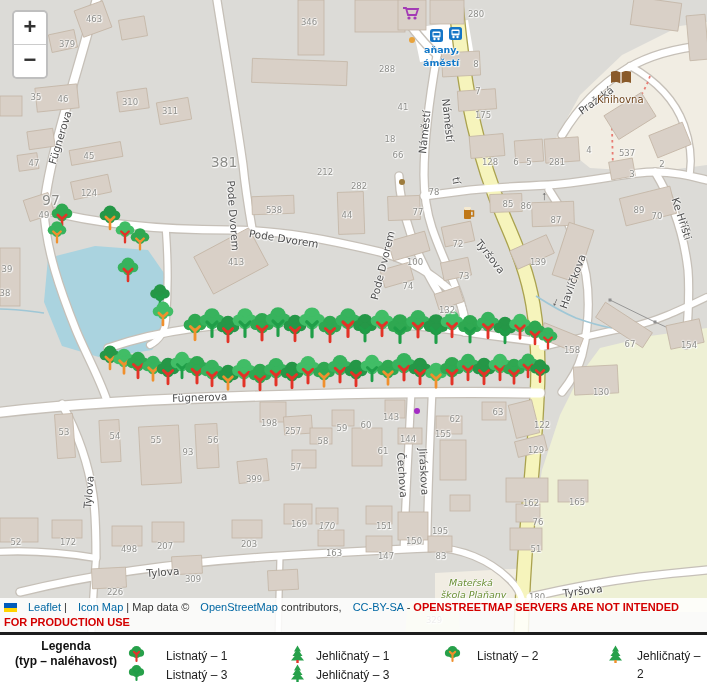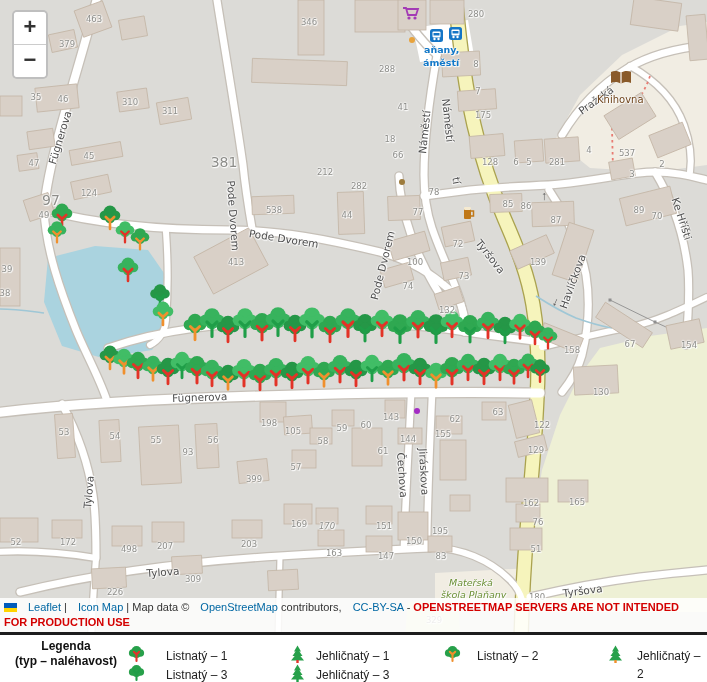--- a/index.html
+++ b/index.html
@@ -669,21 +669,21 @@
         <div class="lbl num" style="left: 408px; top: 286px; font-size: 8.5px; color: rgb(141, 141, 137);">74</div>
         <div class="lbl num" style="left: 447px; top: 310px; font-size: 8.5px; color: rgb(141, 141, 137);">132</div>
         <div class="lbl num" style="left: 572px; top: 350px; font-size: 8.5px; color: rgb(141, 141, 137);">158</div>
         <div class="lbl num" style="left: 630px; top: 344px; font-size: 8.5px; color: rgb(141, 141, 137);">67</div>
         <div class="lbl num" style="left: 689px; top: 345px; font-size: 8.5px; color: rgb(141, 141, 137);">154</div>
         <div class="lbl num" style="left: 601px; top: 392px; font-size: 8.5px; color: rgb(141, 141, 137);">130</div>
         <div class="lbl num" style="left: 542px; top: 425px; font-size: 8.5px; color: rgb(141, 141, 137);">122</div>
         <div class="lbl num" style="left: 536px; top: 450px; font-size: 8.5px; color: rgb(141, 141, 137);">129</div>
         <div class="lbl num" style="left: 391px; top: 417px; font-size: 8.5px; color: rgb(141, 141, 137);">143</div>
         <div class="lbl num" style="left: 269px; top: 423px; font-size: 8.5px; color: rgb(141, 141, 137);">198</div>
-        <div class="lbl num" style="left: 293px; top: 431px; font-size: 8.5px; color: rgb(141, 141, 137);">105</div>
+        <div class="lbl num" style="left: 293px; top: 431px; font-size: 8.5px; color: rgb(141, 141, 137);">257</div>
         <div class="lbl num" style="left: 342px; top: 428px; font-size: 8.5px; color: rgb(141, 141, 137);">59</div>
         <div class="lbl num" style="left: 366px; top: 425px; font-size: 8.5px; color: rgb(141, 141, 137);">60</div>
         <div class="lbl num" style="left: 323px; top: 441px; font-size: 8.5px; color: rgb(141, 141, 137);">58</div>
         <div class="lbl num" style="left: 383px; top: 451px; font-size: 8.5px; color: rgb(141, 141, 137);">61</div>
         <div class="lbl num" style="left: 296px; top: 467px; font-size: 8.5px; color: rgb(141, 141, 137);">57</div>
         <div class="lbl num" style="left: 408px; top: 439px; font-size: 8.5px; color: rgb(141, 141, 137);">144</div>
         <div class="lbl num" style="left: 443px; top: 434px; font-size: 8.5px; color: rgb(141, 141, 137);">155</div>
         <div class="lbl num" style="left: 455px; top: 419px; font-size: 8.5px; color: rgb(141, 141, 137);">62</div>
         <div class="lbl num" style="left: 498px; top: 412px; font-size: 8.5px; color: rgb(141, 141, 137);">63</div>
         <div class="lbl num" style="left: 64px; top: 432px; font-size: 8.5px; color: rgb(141, 141, 137);">53</div>

